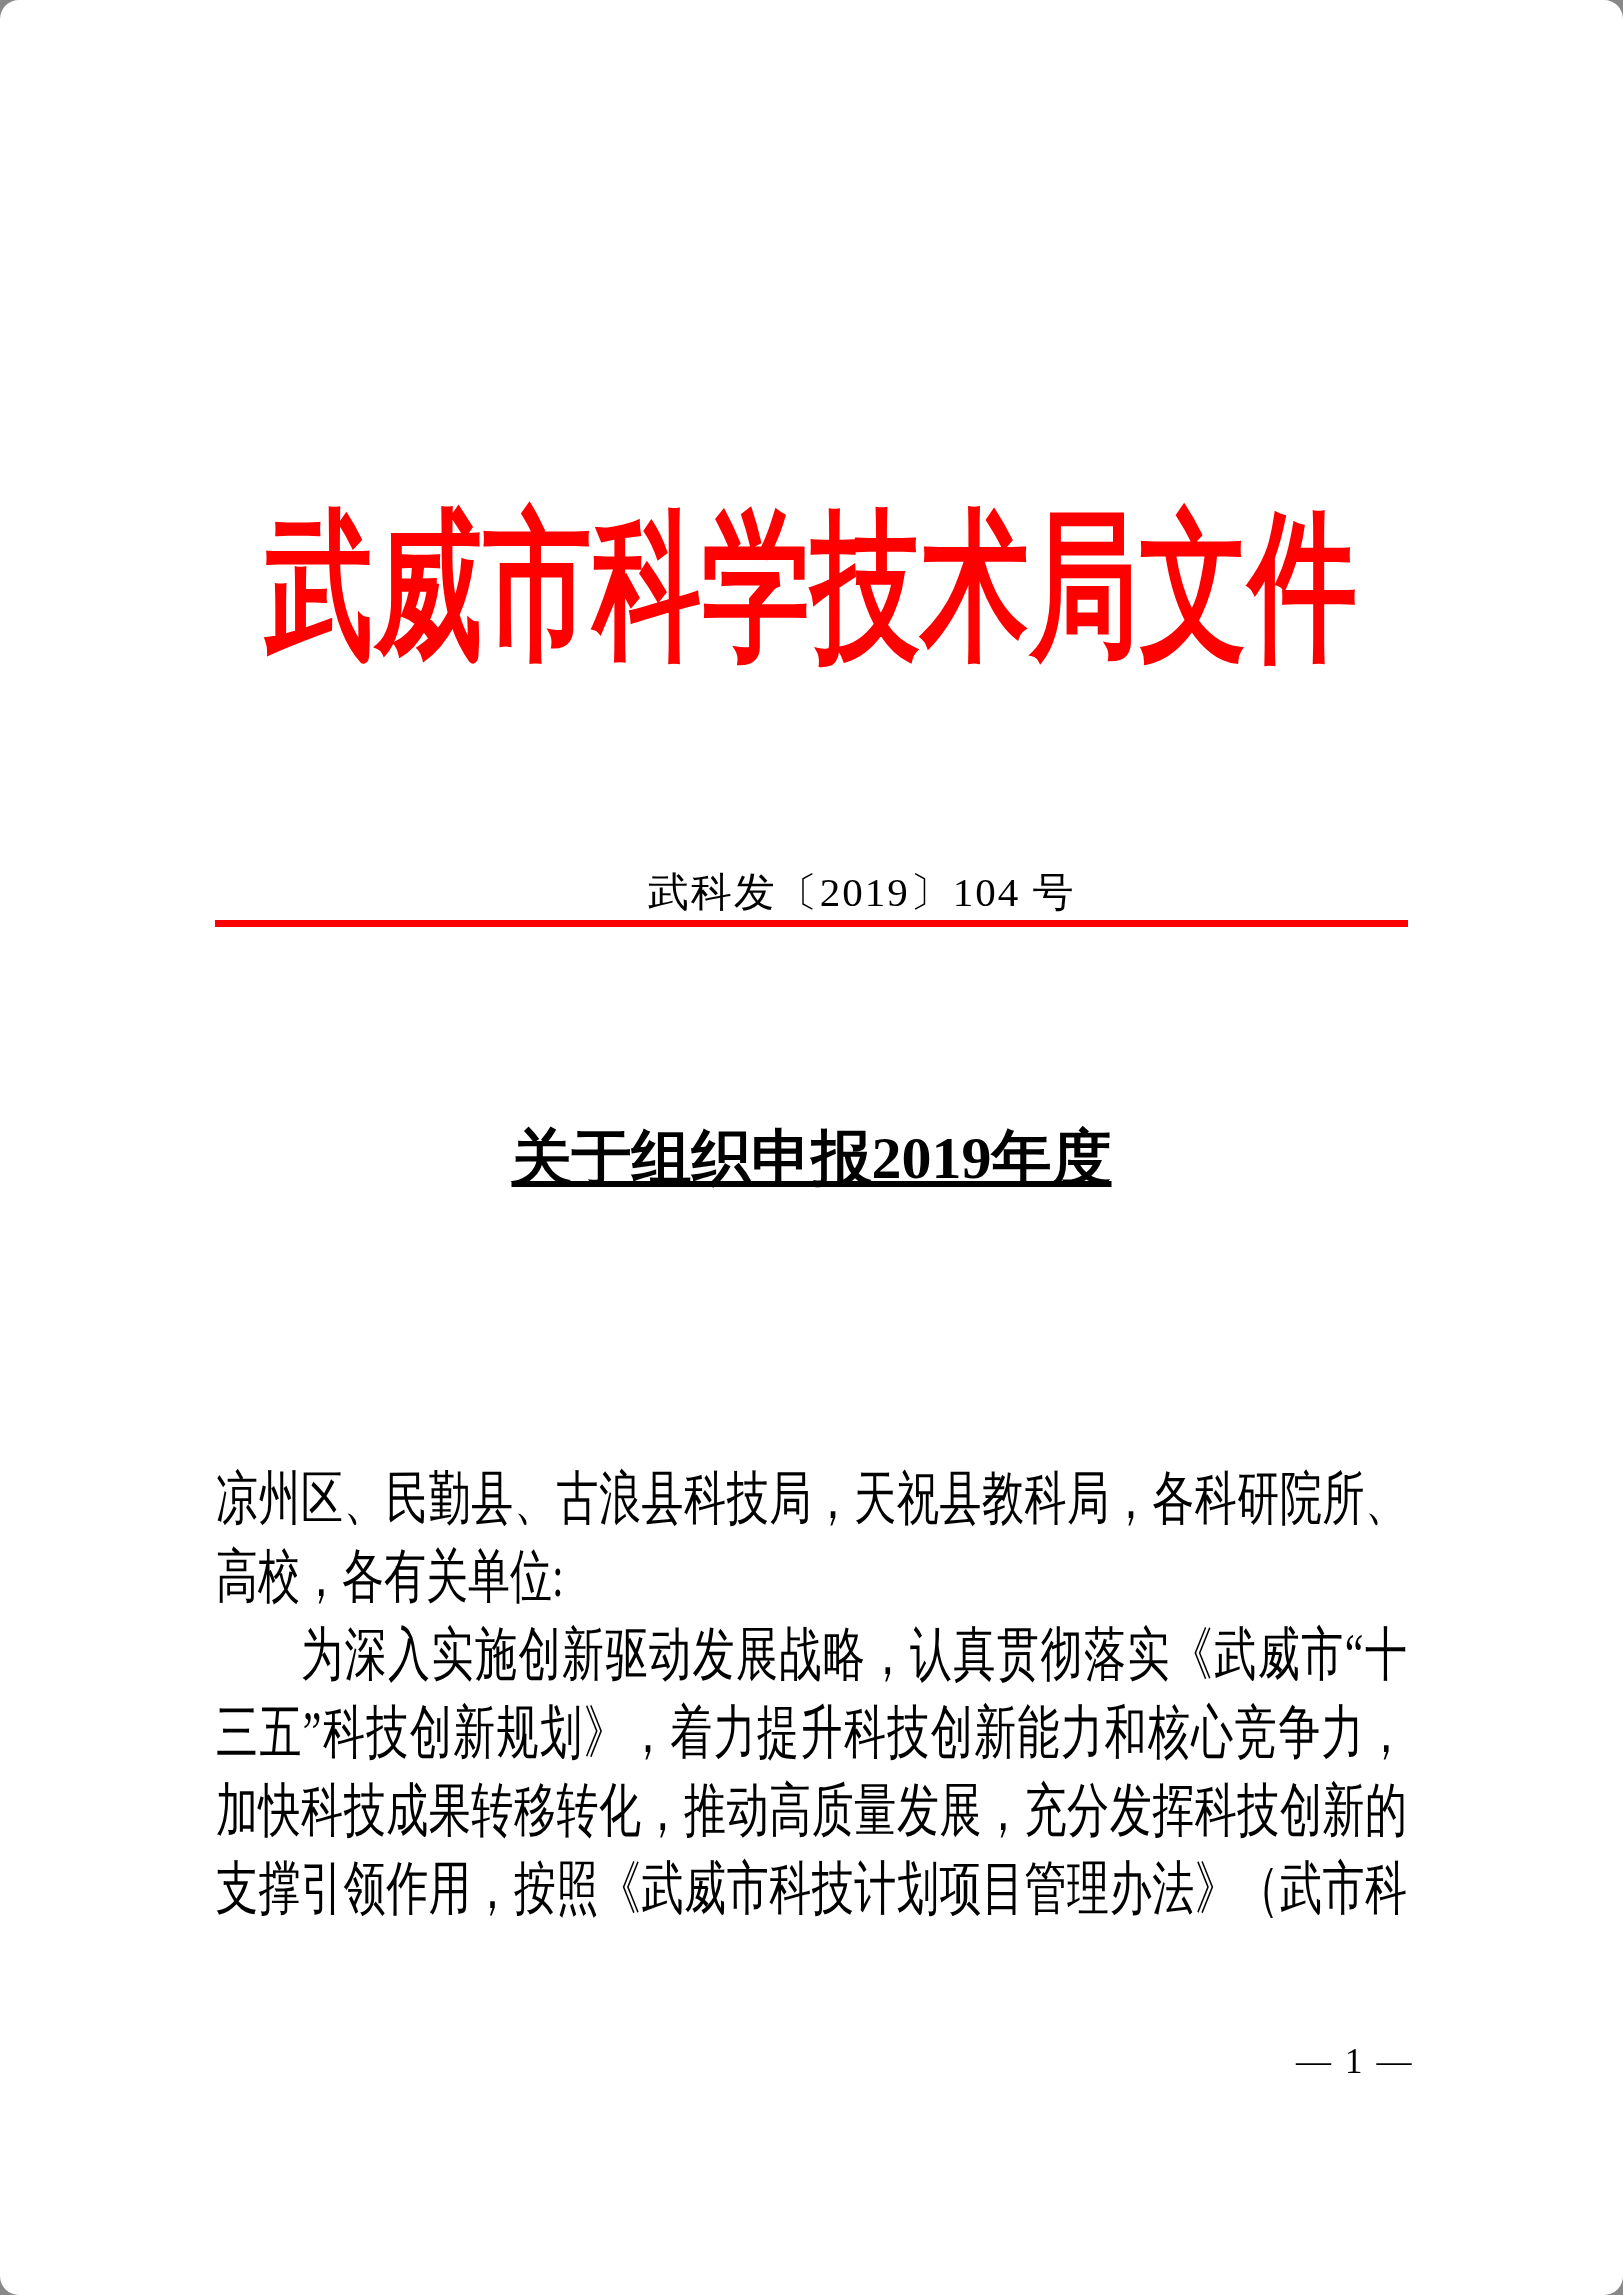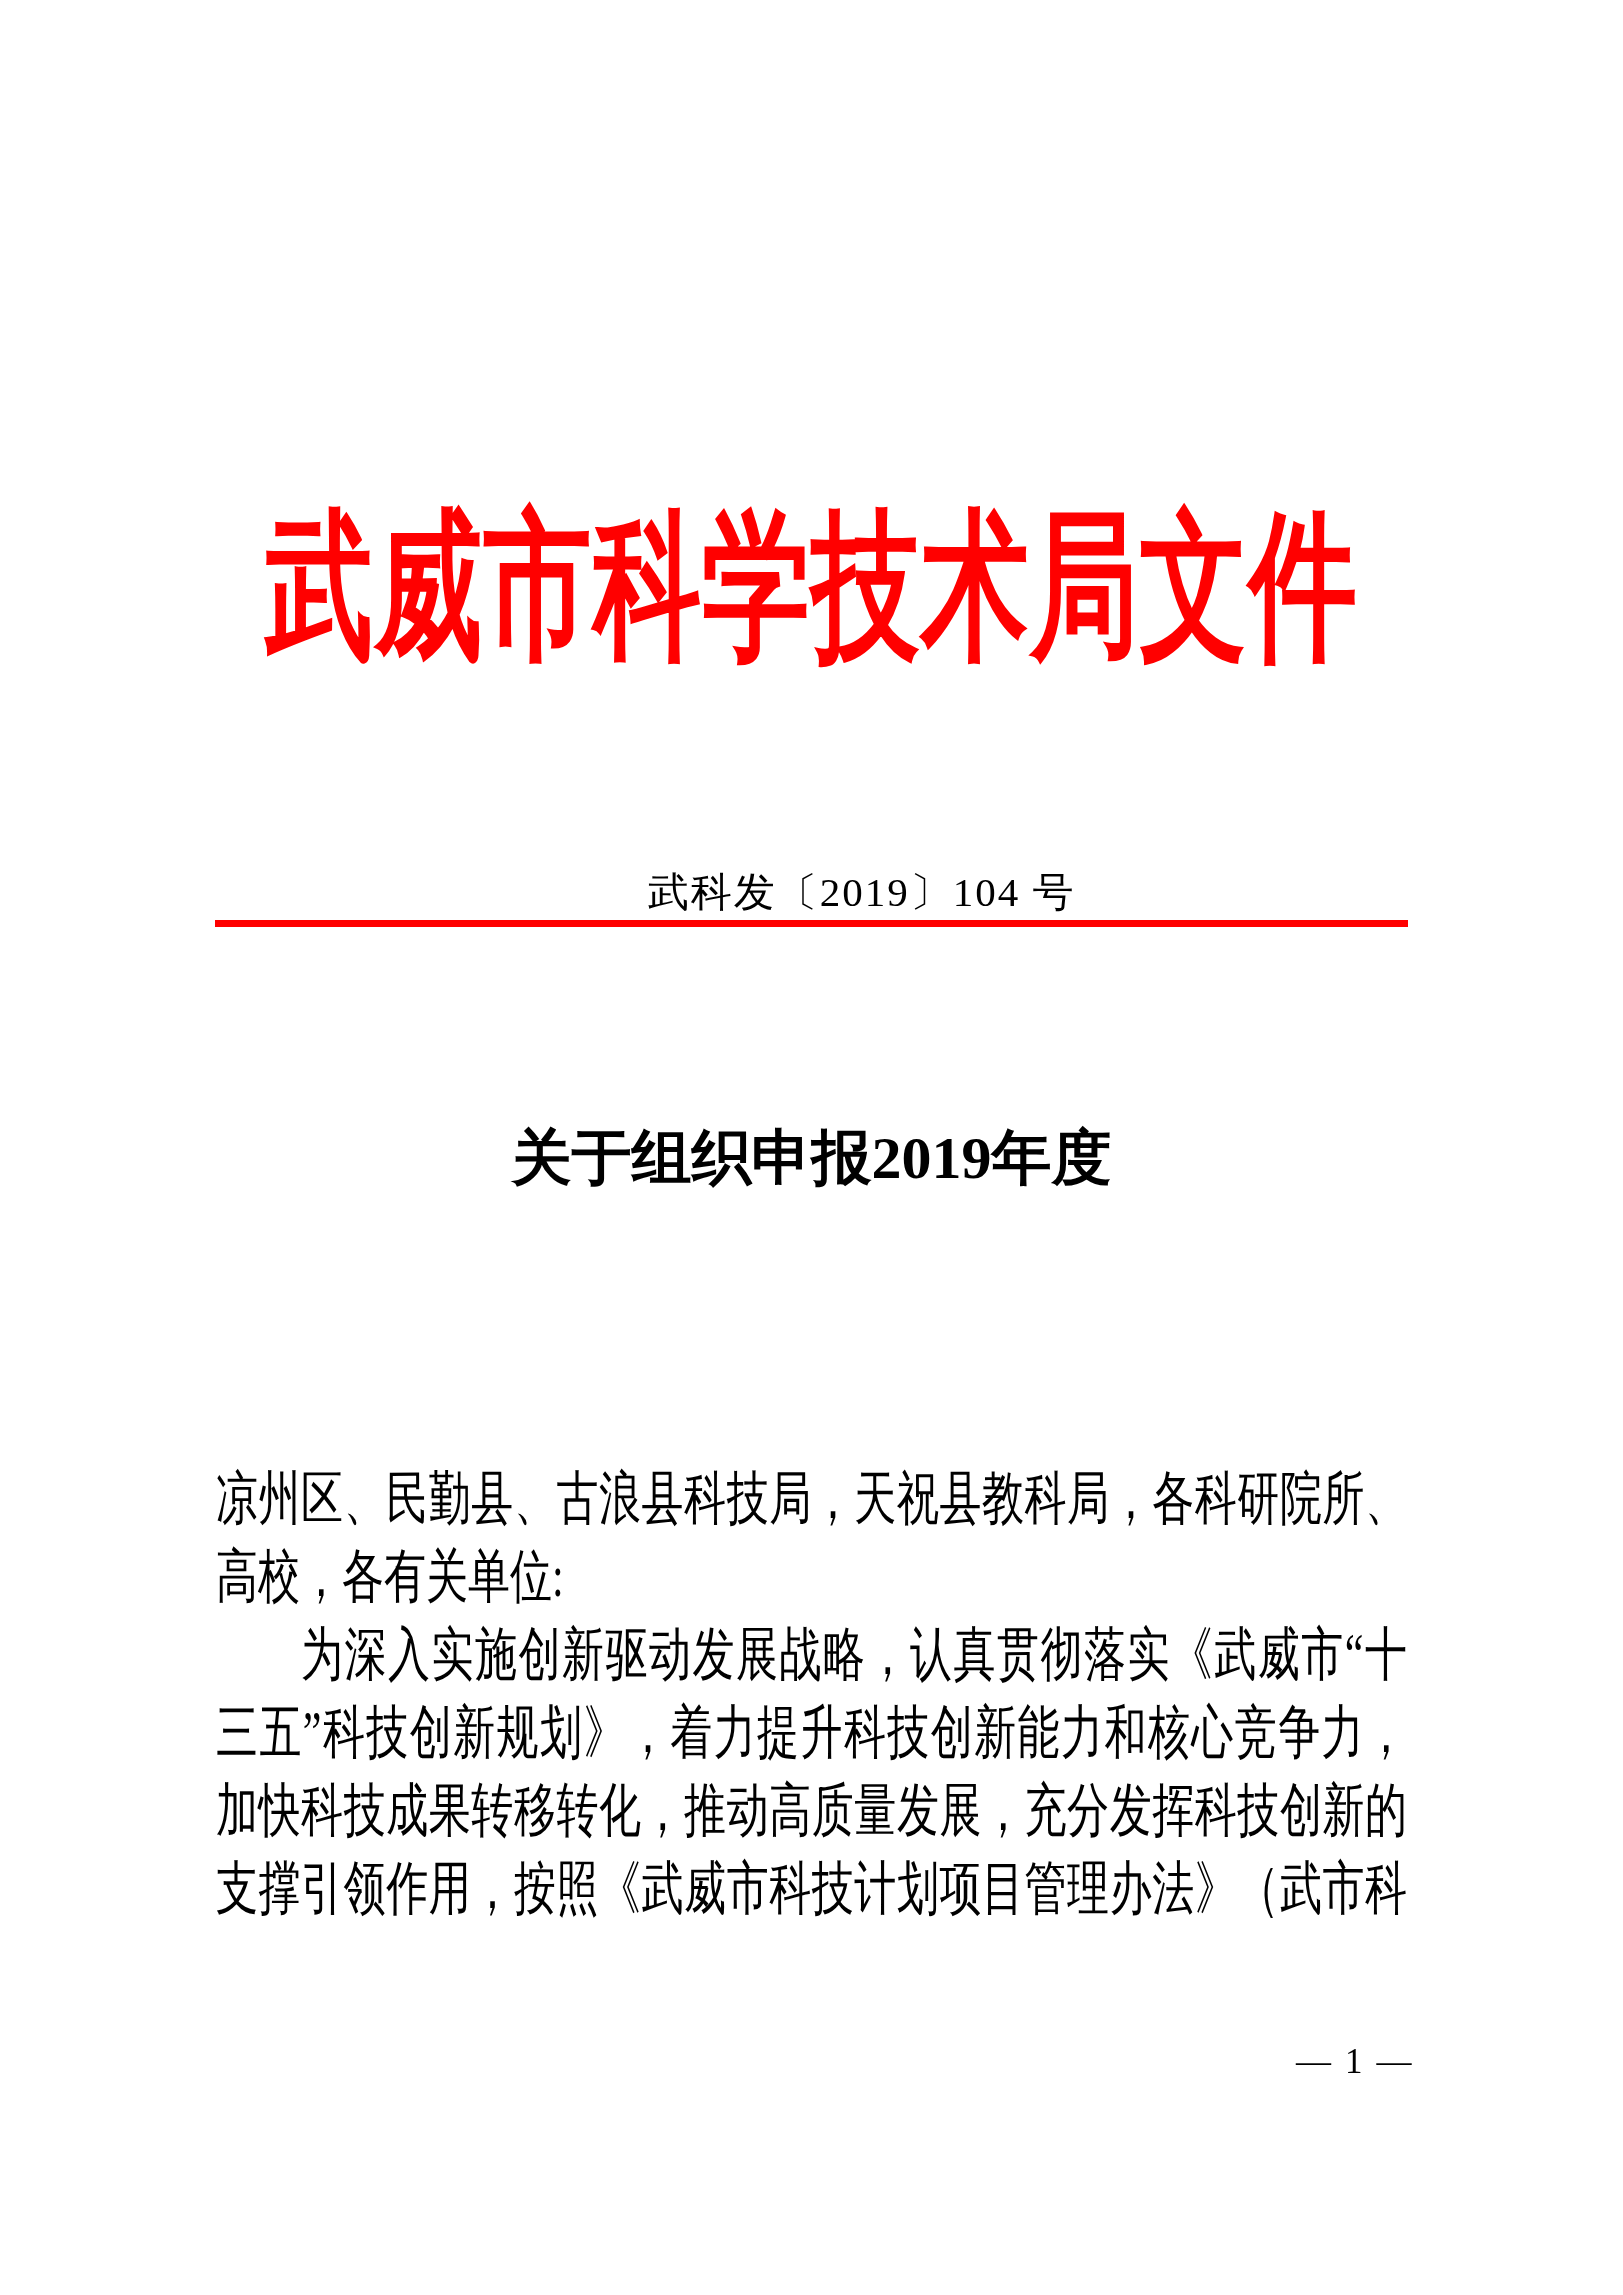--- a/index.html
+++ b/index.html
@@ -55,20 +55,21 @@
   .doc-title {
     position: absolute;
     top: 1107px;
     left: 0;
     width: 100%;
     text-align: center;
     font-weight: bold;
     font-size: 60px;
     line-height: 102px;
     white-space: nowrap;
+    text-decoration: underline;
   }
   
   .body-block {
     position: absolute;
     top: 1460px;
     left: 216px;
     width: 1191px;
     font-size: 42px;
     line-height: 56px;
     transform: scaleY(1.39);
@@ -89,21 +90,21 @@
     right: 209px;
     font-size: 35px;
     line-height: 39px;
     letter-spacing: 2.6px;
     white-space: nowrap;
   }
 </style>
 </head>
 <body>
 
-<div class="page" style="background: rgb(255, 255, 255);">
+<div class="page" style="background: rgb(255, 255, 255); border-radius: 19px;">
 
   <div class="banner" style="color: rgb(255, 0, 0);">武威市科学技术局文件</div>
 
   <div class="doc-number">武科发〔2019〕104 号</div>
 
   <div class="red-rule" style="background: rgb(255, 0, 0);"></div>
 
   <div class="doc-title">
     <div>关于组织申报2019年度</div>
   </div>

